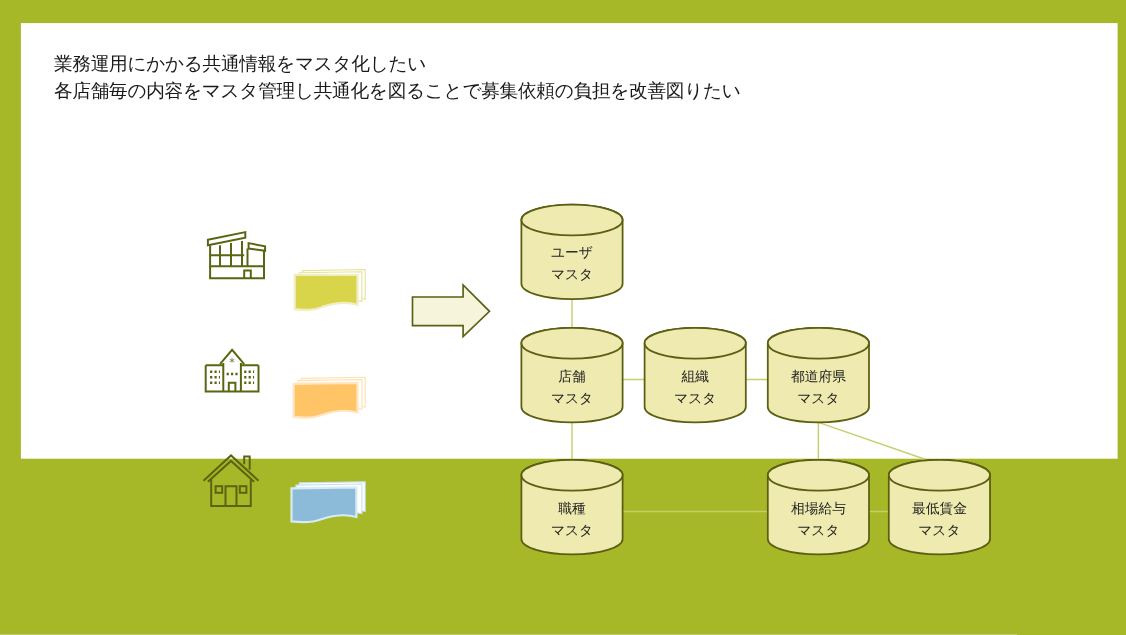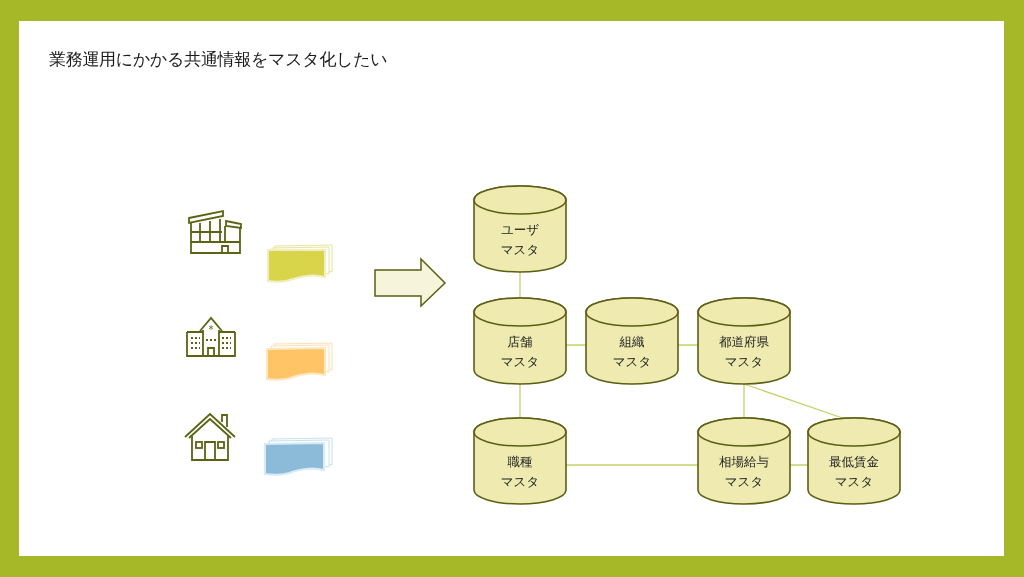--- a/index.html
+++ b/index.html
@@ -1,28 +1,29 @@
 <!DOCTYPE html>
 <html><head>
 <meta charset="utf-8">
 <style>
   html, body { margin: 0; padding: 0; }
   body { width: 1024px; height: 577px; background: #a6b727; position: relative; overflow: hidden; font-family: "DejaVu Sans", "Liberation Sans", sans-serif; }
-  .slide { position: absolute; left: 19px; top: 21px; width: 985px; height: 535px; background: #ffffff; }
+  .slide { position: absolute; left: 19px; top: 21px; width: 985px; height: 396px; background: #ffffff; padding-left: 12px; }
   .title { position: absolute; left: 30px; top: 26px; font-size: 17px; line-height: 24px; color: #1a1a1a; white-space: nowrap; letter-spacing: -0.3px; }
   .title div { height: 24px; }
   svg.diagram { position: absolute; left: 0; top: 0; }
   .db-label { font-size: 12.5px; fill: #222; text-anchor: middle; }
 </style>
 </head>
 <body>
 
 <div class="slide">
   <div class="title">
     <div>業務運用にかかる共通情報をマスタ化したい</div>
+    <div>各店舗毎の内容をマスタ管理し共通化を図ることで募集依頼の負担を改善図りたい</div>
   </div>
 </div>
 
 <svg class="diagram" width="1024" height="577" viewBox="0 0 1024 577">
 
   <g id="connectors">
       <line x1="520" y1="233" x2="520" y2="345" stroke="#c5d06a" stroke-width="1.3"></line>
       <line x1="520" y1="345" x2="632" y2="345" stroke="#c5d06a" stroke-width="1.3"></line>
       <line x1="632" y1="345" x2="744" y2="345" stroke="#c5d06a" stroke-width="1.3"></line>
       <line x1="520" y1="345" x2="520" y2="465" stroke="#c5d06a" stroke-width="1.3"></line>

